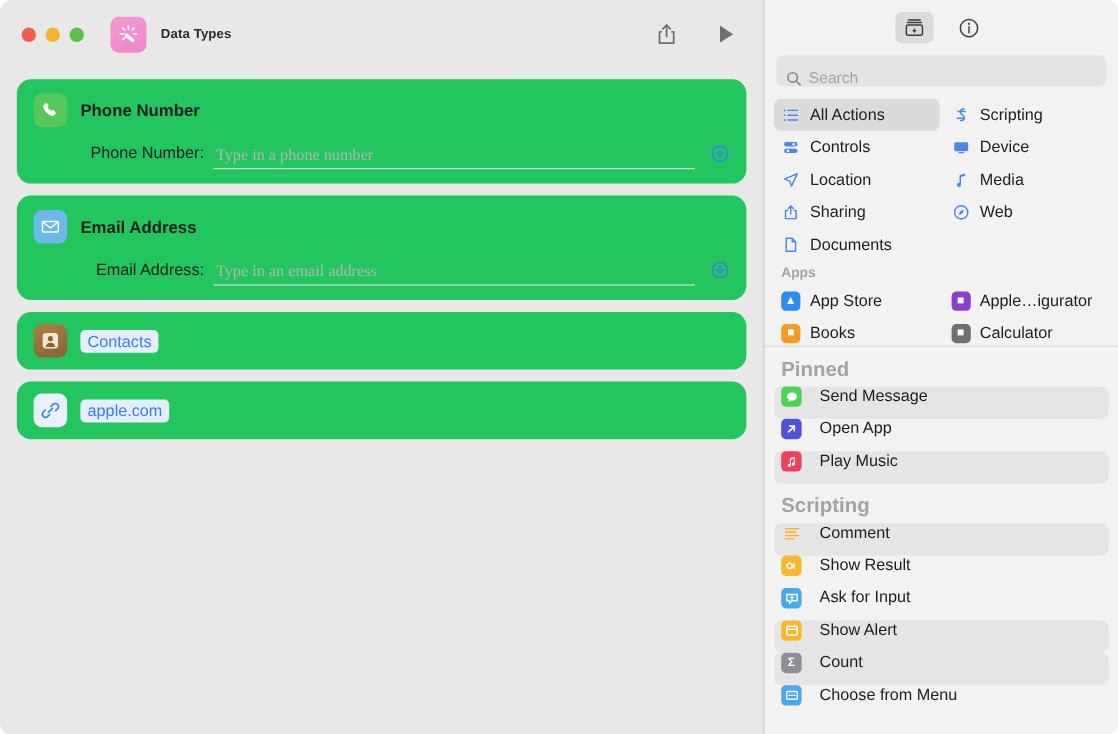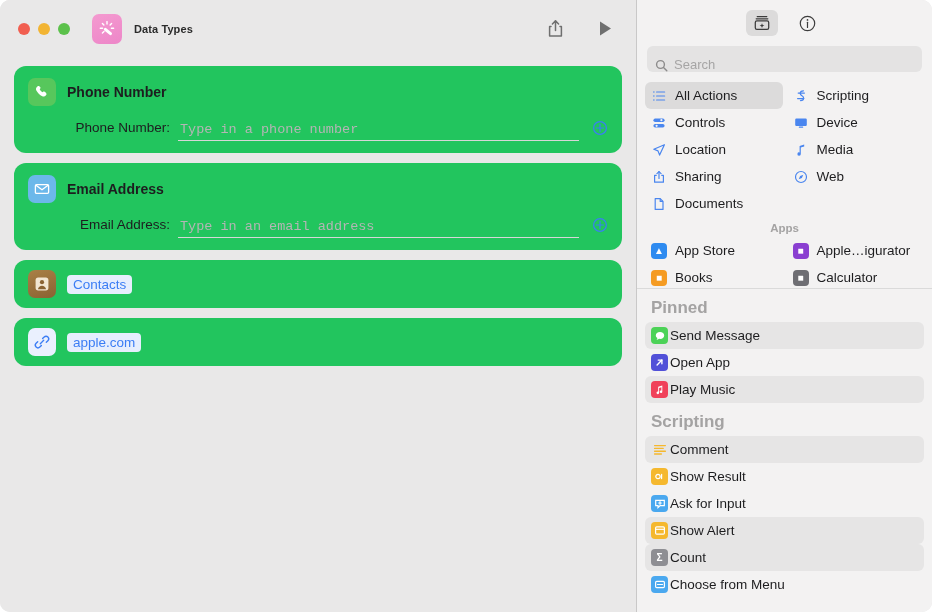--- a/index.html
+++ b/index.html
@@ -93,21 +93,21 @@
     width: 148px; text-align: right;
     padding-right: 8px;
     white-space: nowrap;
   }
   .field-input {
     flex: 1;
     height: 21px;
     border: none;
     border-bottom: 1px solid #d7d7d7;
     background: transparent;
-    font-family: Liberation Mono, monospace;
+    font-family: Liberation Serif, serif;
     font-size: 13.5px;
     color: #1d1d1f;
     outline: none;
     padding: 0 2px 2px 2px;
   }
   .field-input::placeholder { color: #b5b5b5; }
   .add-btn {
     width: 16px; height: 16px;
     margin-left: 13px;
     display: flex; align-items: center; justify-content: center;
@@ -178,21 +178,20 @@
     font-size: 13.5px; color: #1d1d1f;
     white-space: nowrap; overflow: hidden;
   }
   .cat-item.selected { background: #dcdbdb; }
   .cat-ico { width: 16px; height: 16px; display:flex; align-items:center; justify-content:center; flex:none; color: #4a86ef; }
 
   .group-label {
     font-size: 11.5px; font-weight: bold; color: #a4a3a3;
     padding: 6px 14px 3px 14px;
     flex: none;
-    text-align: center;
   }
   .apps-clip {
     flex: none;
     max-height: 52px;
     overflow: hidden;
     border-bottom: 1px solid #dadada;
     padding-bottom: 0;
   }
   .app-grid {
     padding: 0 8px;
@@ -211,21 +210,21 @@
     display: flex; align-items: center; justify-content: center;
     font-size: 10px; color: #fff;
   }
 
   .action-list { flex: 1; overflow: hidden; padding-bottom: 2px; }
   .sec-label {
     font-size: 17px; font-weight: bold; color: #a4a3a3;
     padding: 9px 14px 4px 14px;
   }
   .act-row {
-    display: flex; align-items: center; gap: 2px;
+    display: flex; align-items: flex-start; gap: 15px;
     height: 27px; margin: 0 8px;
     padding: 0 6px; border-radius: 6px;
     font-size: 13.5px; color: #1d1d1f;
     white-space: nowrap;
   }
   .act-row.alt { background: #e6e5e5; }
   .row-ico {
     width: 17px; height: 17px; border-radius: 4px; flex: none;
     display: flex; align-items: center; justify-content: center;
     font-size: 10px; color: #fff; font-weight: bold;

